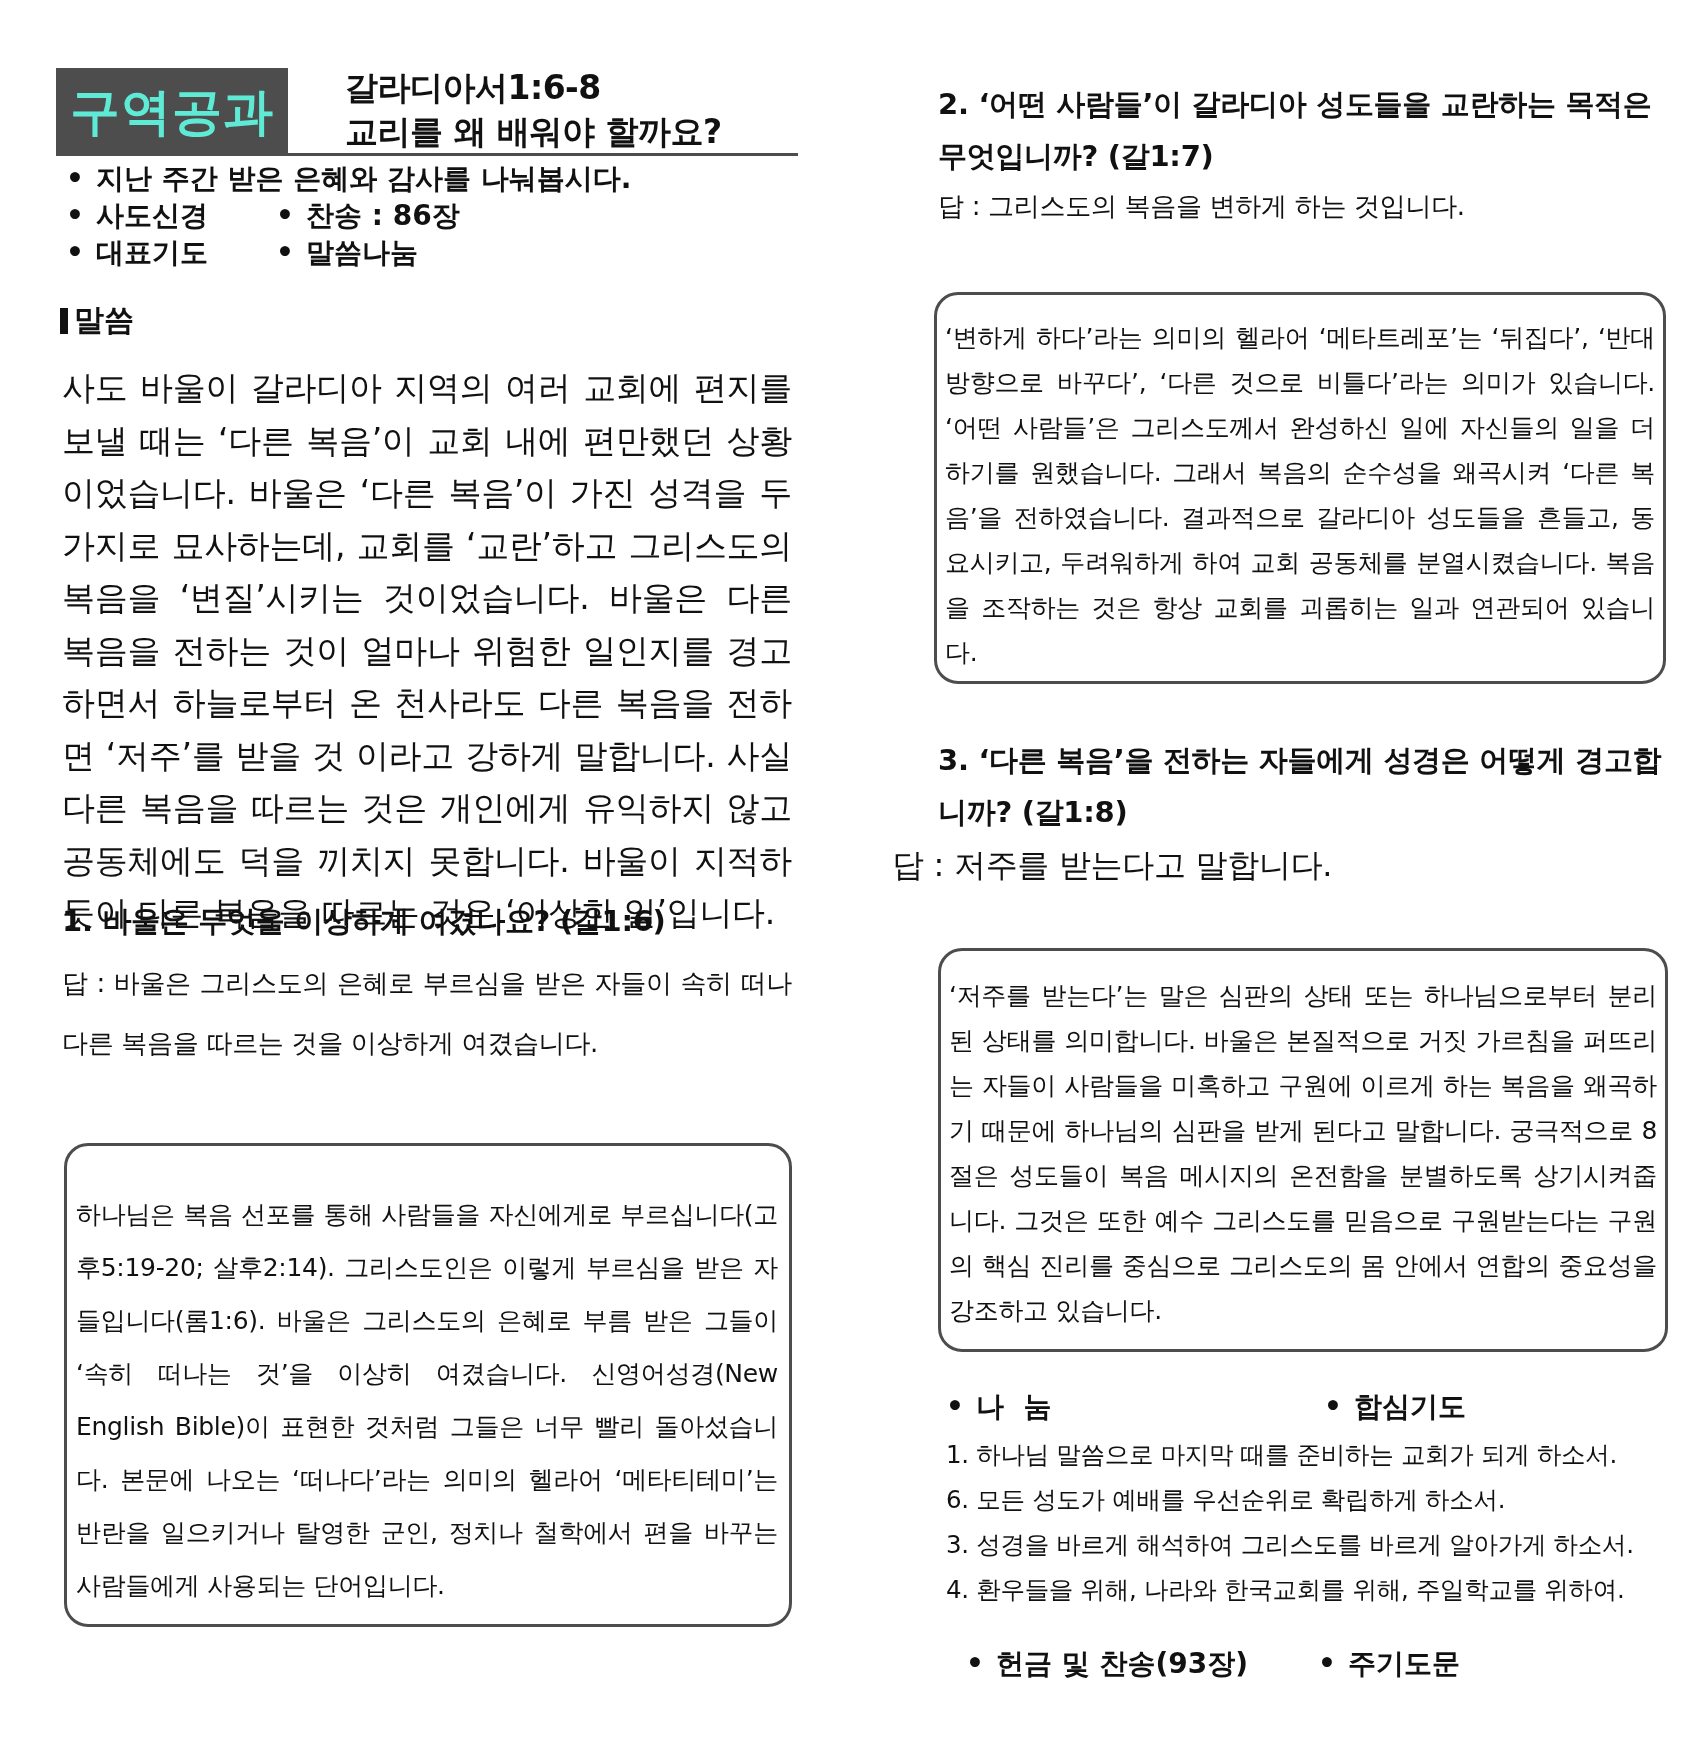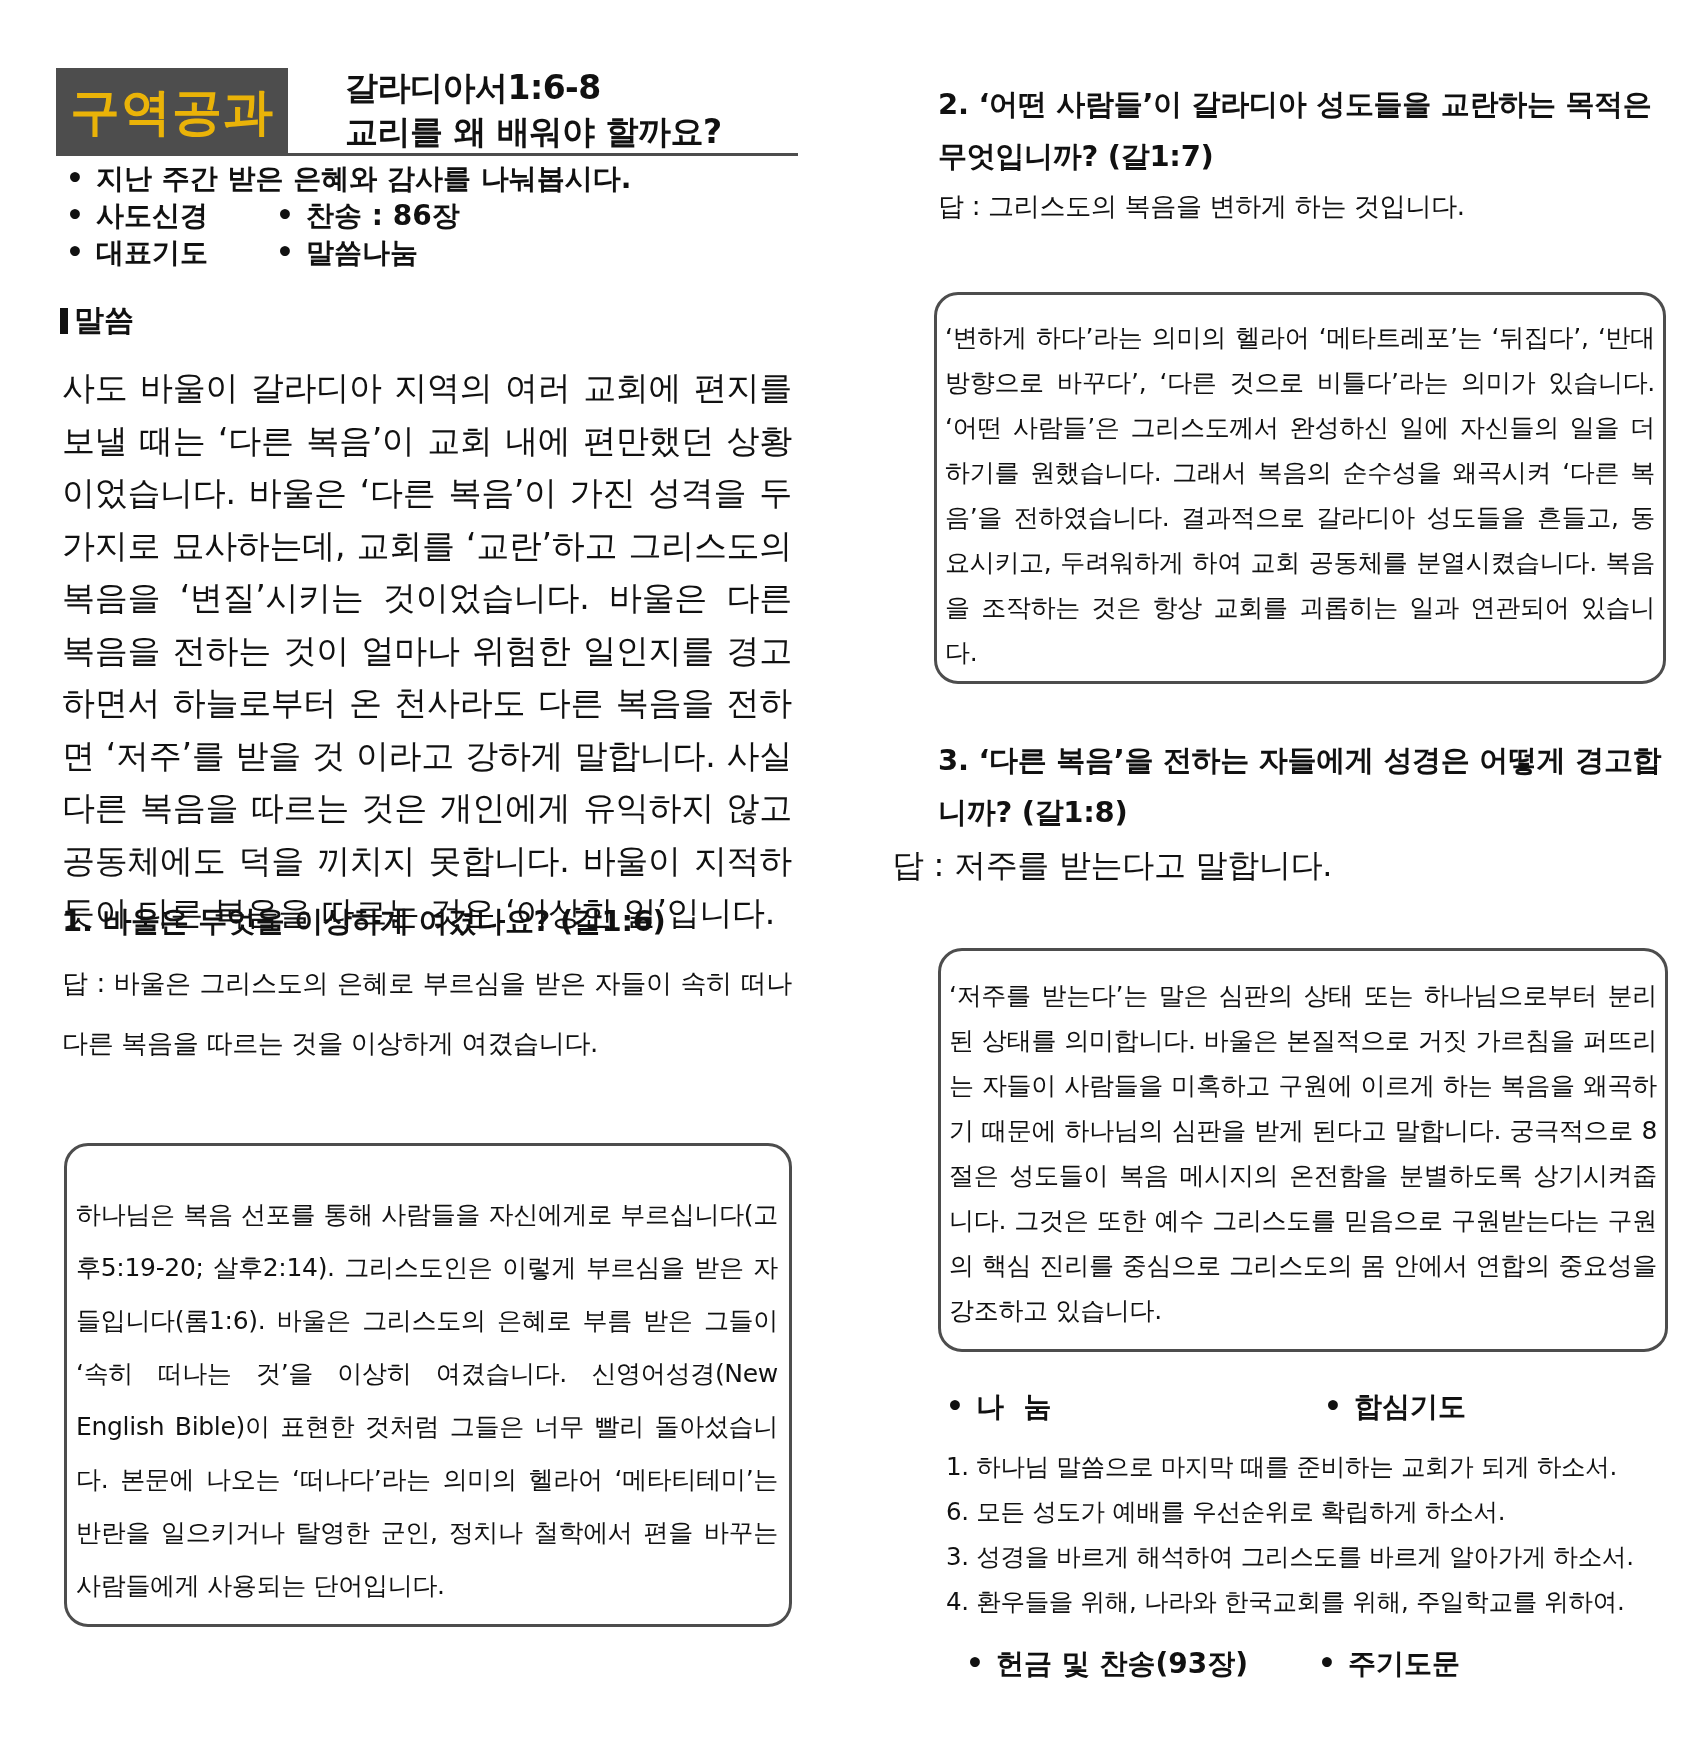--- a/index.html
+++ b/index.html
@@ -6,21 +6,21 @@
   body {
     width: 1700px; height: 1750px; position: relative; overflow: hidden;
     font-family: "DejaVu Sans", "Liberation Sans", sans-serif;
     color: #111111;
   }
   .abs { position: absolute; }
 
   
   .badge {
     left: 56px; top: 68px; width: 232px; height: 88px;
-    background: #4d4d4d; color: #eab308;
+    background: #4d4d4d; color: #5eead4;
     font-size: 50px; font-weight: bold; letter-spacing: 1px;
     display: flex; align-items: center; justify-content: center;
   }
   .title-block { left: 300px; top: 66px; margin-left: 45px; }
   .title-line { font-size: 33px; font-weight: bold; line-height: 44px; white-space: nowrap; letter-spacing: -0.5px; }
   .title-rule { left: 56px; top: 153px; width: 742px; height: 3px; background: #4d4d4d; }
 
   .agenda { left: 66px; top: 160px; font-size: 28px; font-weight: bold; line-height: 37px; }
   .agenda-row { display: flex; white-space: nowrap; }
   .agenda-row .col1 { width: 210px; }
@@ -57,21 +57,21 @@
 
   .q3 { left: 938px; top: 734px; width: 730px; }
   .a3 { left: 892px; top: 845px; font-size: 32px; line-height: 40px; letter-spacing: -0.3px; }
 
   .box3 { left: 938px; top: 948px; width: 730px; height: 404px; }
   .box3 .para { position: absolute; left: 8px; top: 22px; width: 708px; line-height: 45px; font-size: 25px; }
 
   .closing-row { display: flex; white-space: nowrap; font-size: 28px; font-weight: bold; }
   .share-row { left: 946px; top: 1388px; }
   .share-row .c1 { width: 378px; }
-  .prayers { left: 946px; top: 1432px; font-size: 24.5px; line-height: 45px; letter-spacing: -0.3px; white-space: nowrap; margin-top: 12px; }
+  .prayers { left: 946px; top: 1432px; font-size: 24.5px; line-height: 45px; letter-spacing: -0.3px; white-space: nowrap; }
   .offering-row { left: 946px; top: 1645px; margin-left: 20px; }
   .offering-row .c1 { width: 352px; }
 </style>
 </head>
 <body>
 
 <div class="abs badge">
   <span>구역공과</span>
 </div>
 <div class="abs title-block">

